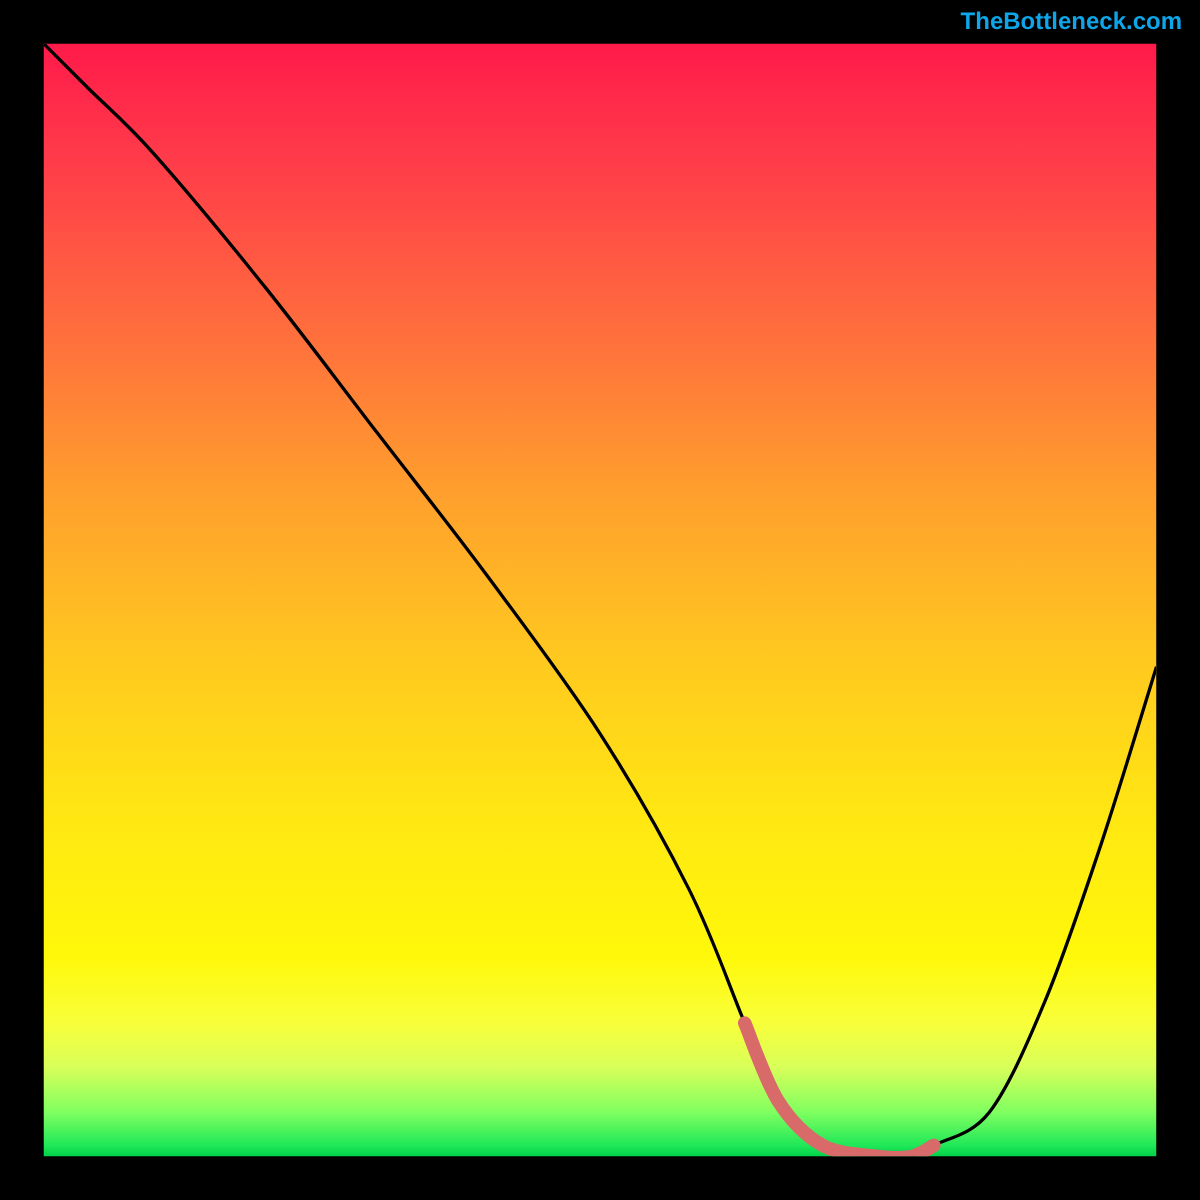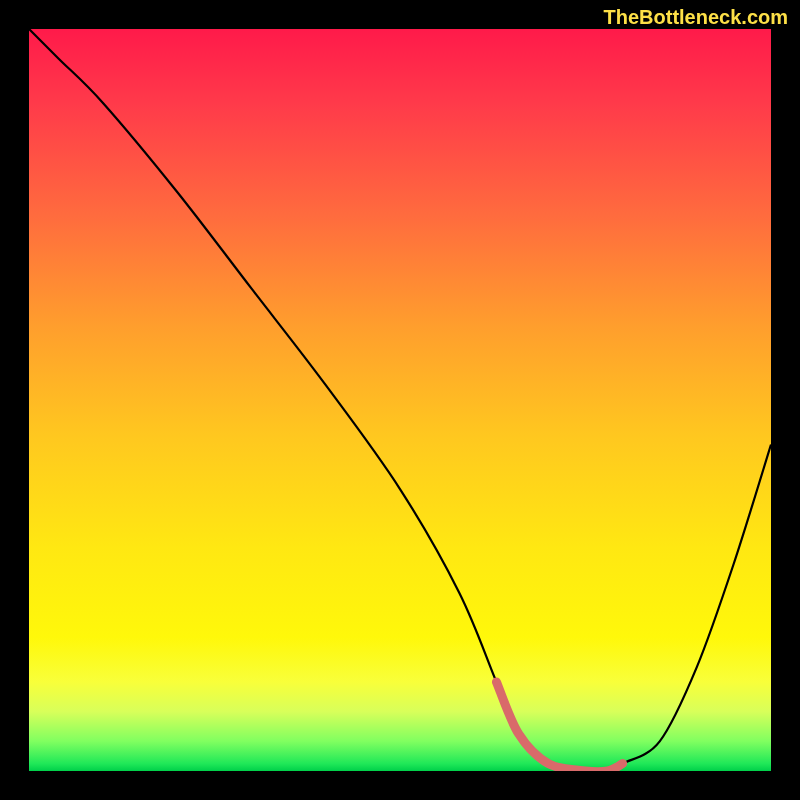--- a/index.html
+++ b/index.html
@@ -8,22 +8,22 @@
     width: 800px;
     height: 800px;
     background: #000;
     position: relative;
     font-family: Arial, sans-serif;
   }
   .watermark {
     position: absolute;
     top: 6px;
     right: 12px;
-    color: #fde047;
-    font-size: 20px;
+    color: #0ea5e9;
+    font-size: 16px;
     font-weight: bold;
     z-index: 10;
   }
   .plot-area {
     position: absolute;
     left: 29px;
     top: 29px;
     width: 742px;
     height: 742px;
     overflow: hidden;

